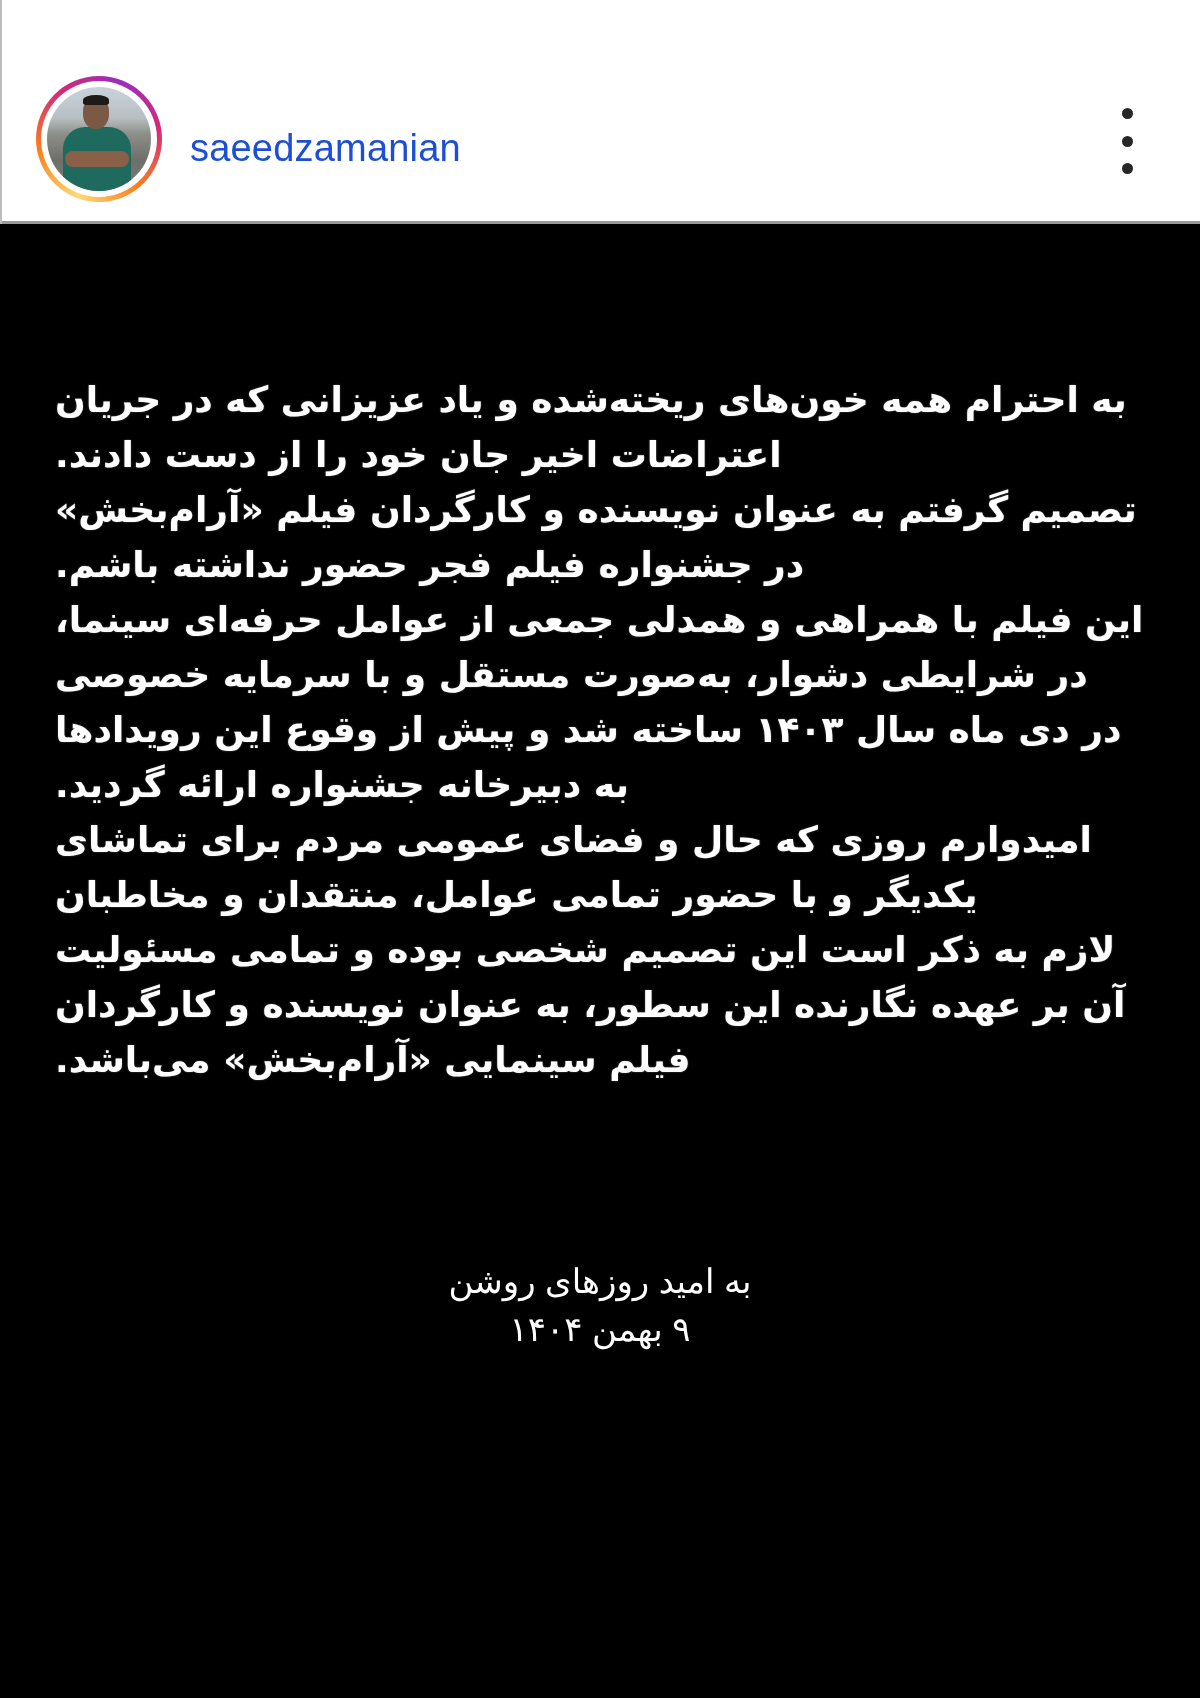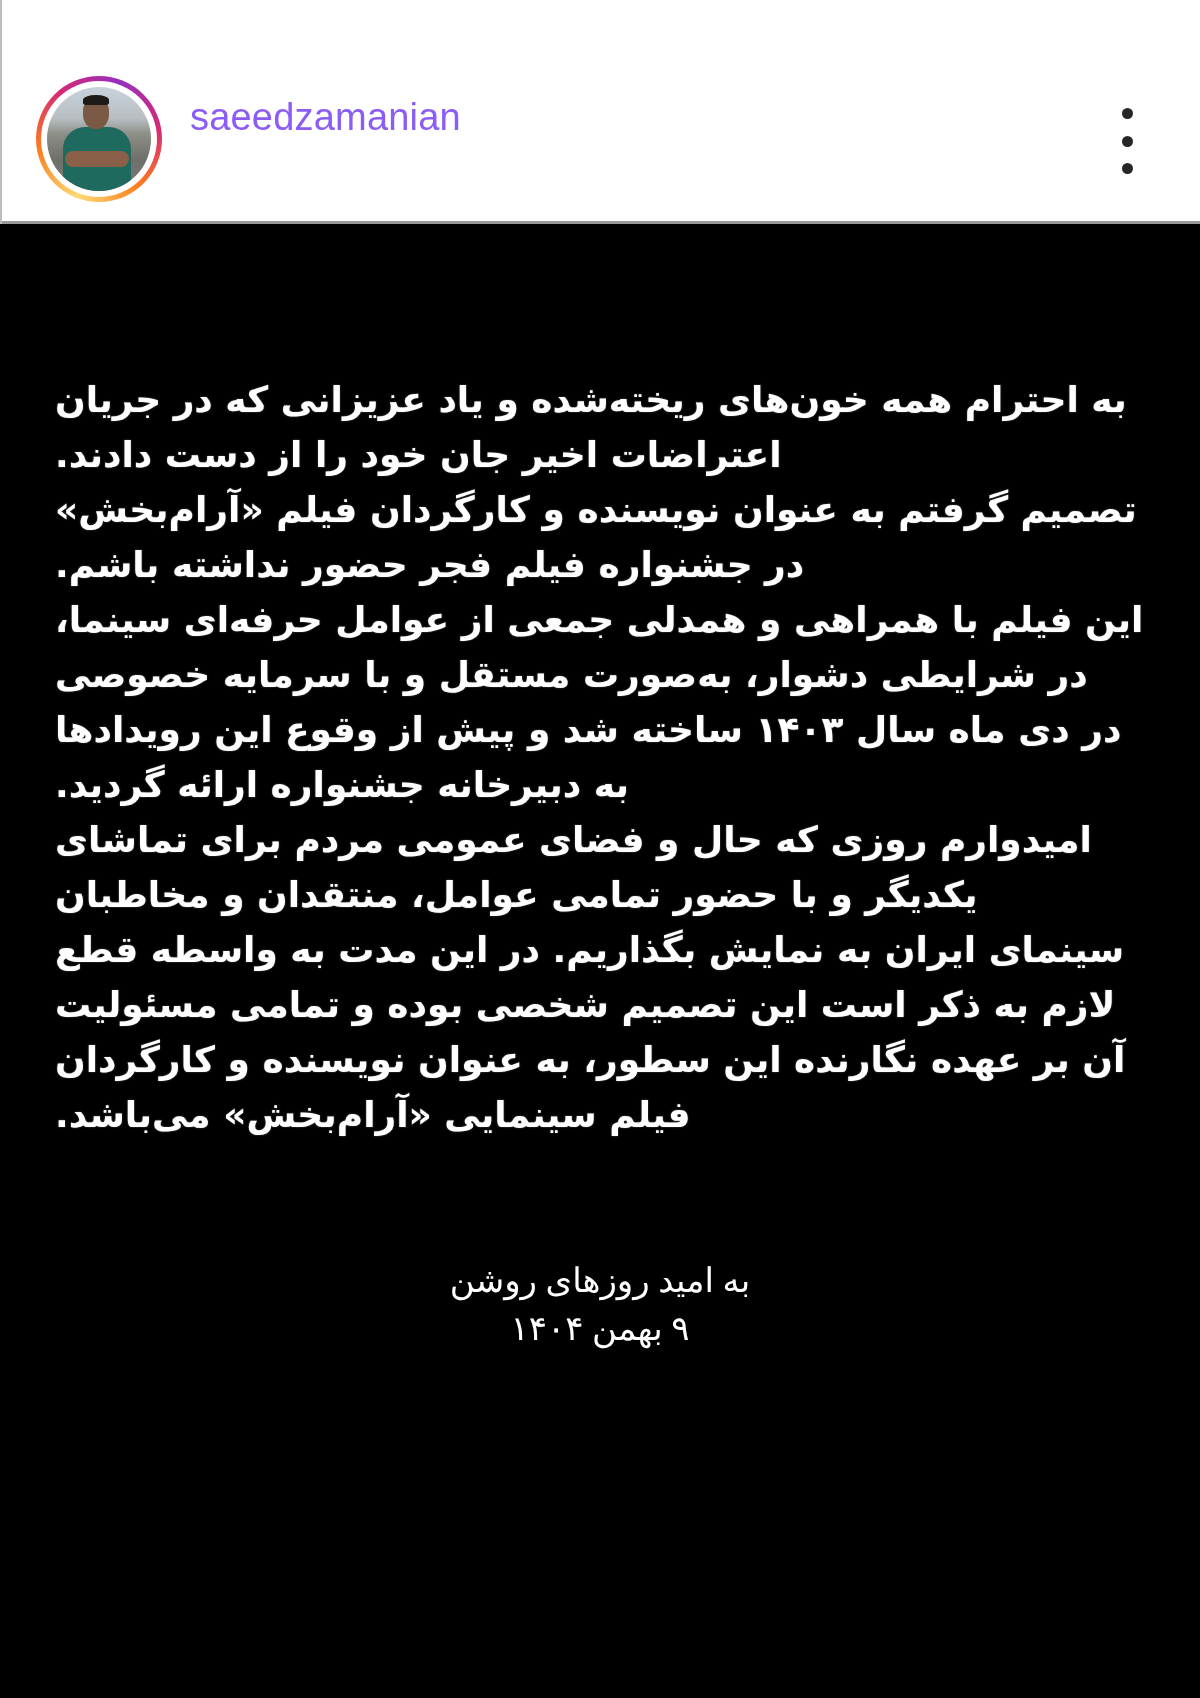--- a/index.html
+++ b/index.html
@@ -35,22 +35,22 @@
     .avatar .body {
       position: absolute; left: 16px; top: 40px; width: 68px; height: 70px; border-radius: 22px 22px 8px 8px;
       background: #1f6a5e;
     }
     .avatar .arms {
       position: absolute; left: 18px; top: 64px; width: 64px; height: 16px; border-radius: 8px;
       background: #8a6048;
     }
 
     .username {
-      position: absolute; left: 190px; top: 96px;
-      font-family: "Liberation Sans", sans-serif; font-size: 38px; color: #8b5cf6;
+      position: absolute; left: 190px; top: 127px;
+      font-family: "Liberation Sans", sans-serif; font-size: 38px; color: #1d4ed8;
       letter-spacing: 0.2px;
     }
 
     .more-button {
       position: absolute; left: 1112px; top: 108px; width 20px; width: 30px; height: 66px;
       display: flex; flex-direction: column; align-items: center; justify-content: space-between;
       cursor: pointer;
     }
     .more-button .dot { width: 11px; height: 11px; border-radius: 50%; background: #262626; }
 
@@ -61,21 +61,21 @@
       position: absolute; left: 55px; top: 145px; width: 1110px;
       direction: rtl; text-align: left; color: #fff;
       font-family: "DejaVu Sans", sans-serif; font-weight: bold; font-size: 36px;
       line-height: 55px;
       text-shadow: 0 0 2px rgba(255,255,255,0.35);
     }
     .post-text .line { display: block; white-space: nowrap; }
     .signature {
       position: absolute; left: 300px; top: 1030px; width: 600px;
       direction: rtl; text-align: center; color: #fff;
-      font-family: Liberation Serif, serif; font-weight: normal; font-size: 34px;
+      font-family: Liberation Sans, sans-serif; font-weight: normal; font-size: 34px;
       line-height: 48px;
     }
     .signature .line { display: block; white-space: nowrap; }
   </style>
 </head>
 <body>
 
 <div class="header">
   <div class="avatar-wrap">
     <div class="avatar-gap">
@@ -101,21 +101,20 @@
     <span class="line">به احترام همه خون‌های ریخته‌شده و یاد عزیزانی که در جریان</span>
     <span class="line">اعتراضات اخیر جان خود را از دست دادند.</span>
     <span class="line">تصمیم گرفتم به عنوان نویسنده و کارگردان فیلم «آرام‌بخش»</span>
     <span class="line">در جشنواره فیلم فجر حضور نداشته باشم.</span>
     <span class="line">این فیلم با همراهی و همدلی جمعی از عوامل حرفه‌ای سینما،</span>
     <span class="line">در شرایطی دشوار، به‌صورت مستقل و با سرمایه خصوصی</span>
     <span class="line">در دی ماه سال ۱۴۰۳ ساخته شد و پیش از وقوع این رویدادها</span>
     <span class="line">به دبیرخانه جشنواره ارائه گردید.</span>
     <span class="line">امیدوارم روزی که حال و فضای عمومی مردم برای تماشای</span>
     <span class="line">یکدیگر و با حضور تمامی عوامل، منتقدان و مخاطبان</span>
-    <span class="line">سینمای ایران به نمایش بگذاریم. در این مدت به واسطه قطع</span>
     <span class="line">لازم به ذکر است این تصمیم شخصی بوده و تمامی مسئولیت</span>
     <span class="line">آن بر عهده نگارنده این سطور، به عنوان نویسنده و کارگردان</span>
     <span class="line">فیلم سینمایی «آرام‌بخش» می‌باشد.</span>
   </div>
   <div class="signature">
     <span class="line">به امید روزهای روشن</span>
     <span class="line">۹ بهمن ۱۴۰۴</span>
   </div>
 </div>
 

